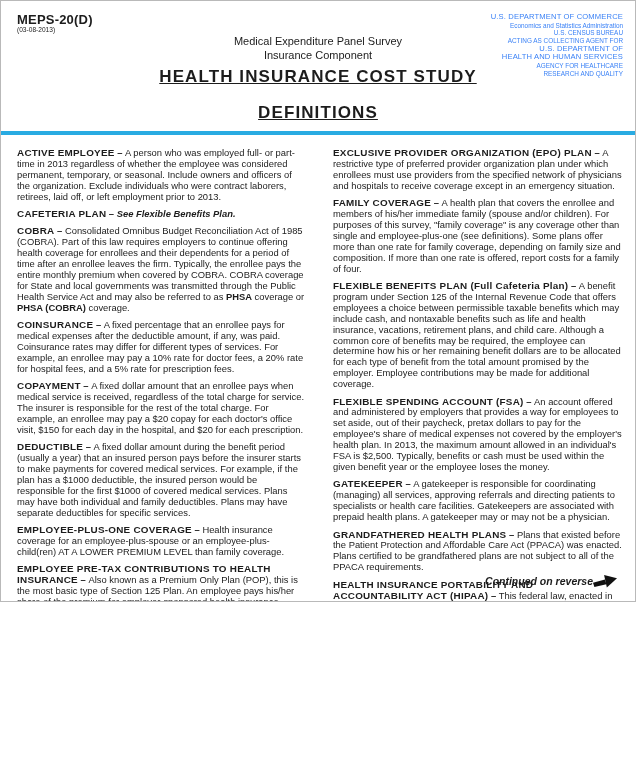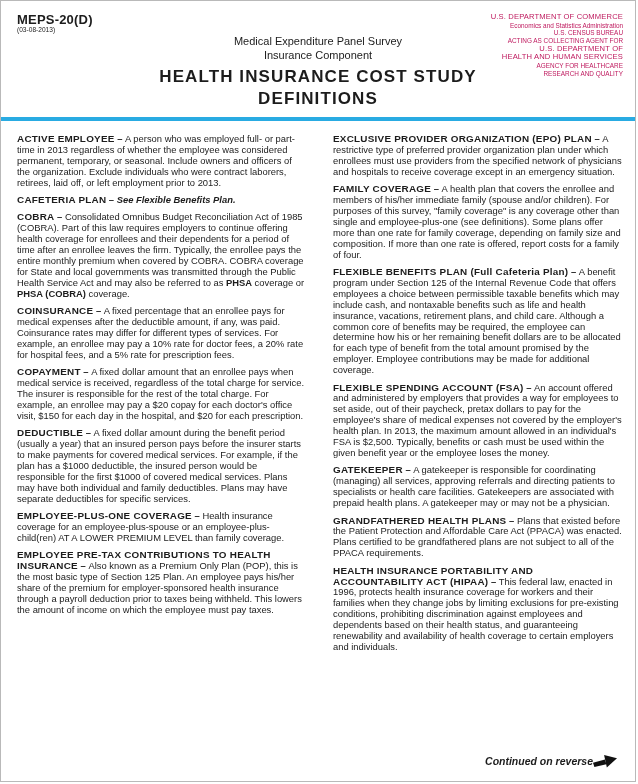--- a/index.html
+++ b/index.html
@@ -1,34 +1,34 @@
 <!DOCTYPE html>
 <html><head>
 <meta charset="utf-8">
 <style>
   html,body{margin:0;padding:0;background:#fff;}
   .page{
-    width:636px;height:782px;border:1px solid #b9b9b9;background:#fff;
+    width:636px;height:602px;border:1px solid #b9b9b9;background:#fff;
     position:relative;overflow:hidden;box-sizing:border-box;
     font-family:"Liberation Sans", sans-serif;color:#1c1c1c;
   }
   
   .form-id{position:absolute;left:16px;top:12px;line-height:1;}
   .form-number{font-weight:bold;font-size:13px;letter-spacing:.2px;}
   .form-date{font-size:6.6px;margin-top:1px;color:#222;}
-  .agency{position:absolute;right:12px;top:12px;text-align:right;color:#be185d;}
+  .agency{position:absolute;right:12px;top:12px;text-align:right;color:#3b82f6;}
   .agency-line.lg{font-size:7.6px;line-height:8.8px;letter-spacing:.15px;}
   .agency-line.sm{font-size:6.4px;line-height:7.6px;}
   .center-head{text-align:center;padding-top:34px;}
   .survey-name,.survey-component{font-size:11px;line-height:13.5px;}
   .page-title,.page-subtitle{
-    font-size:17px;line-height:19px;font-weight:800;letter-spacing:1.1px;margin:0;
+    font-size:17px;line-height:19px;font-weight:800;letter-spacing:1.1px;margin:0;text-decoration:underline;
   }
   .page-title{margin-top:5px;}
-  .page-subtitle{margin-top:3px;}
+  .page-subtitle{margin-top:17px;}
   .rule{height:4px;width:100%;margin-top:9px;background:#29abe2;}
   
   .columns{display:flex;gap:27px;padding:13px 13px 0 16px;}
   .col{flex:1;min-width:0;}
   .entry{font-size:9.4px;line-height:10.9px;margin:0 0 6.5px;text-align:left;}
   .term{font-weight:bold;font-size:9.9px;letter-spacing:.25px;}
   .entry .b{font-weight:bold;}
   .entry .i{font-style:italic;}
   
   .continued{

